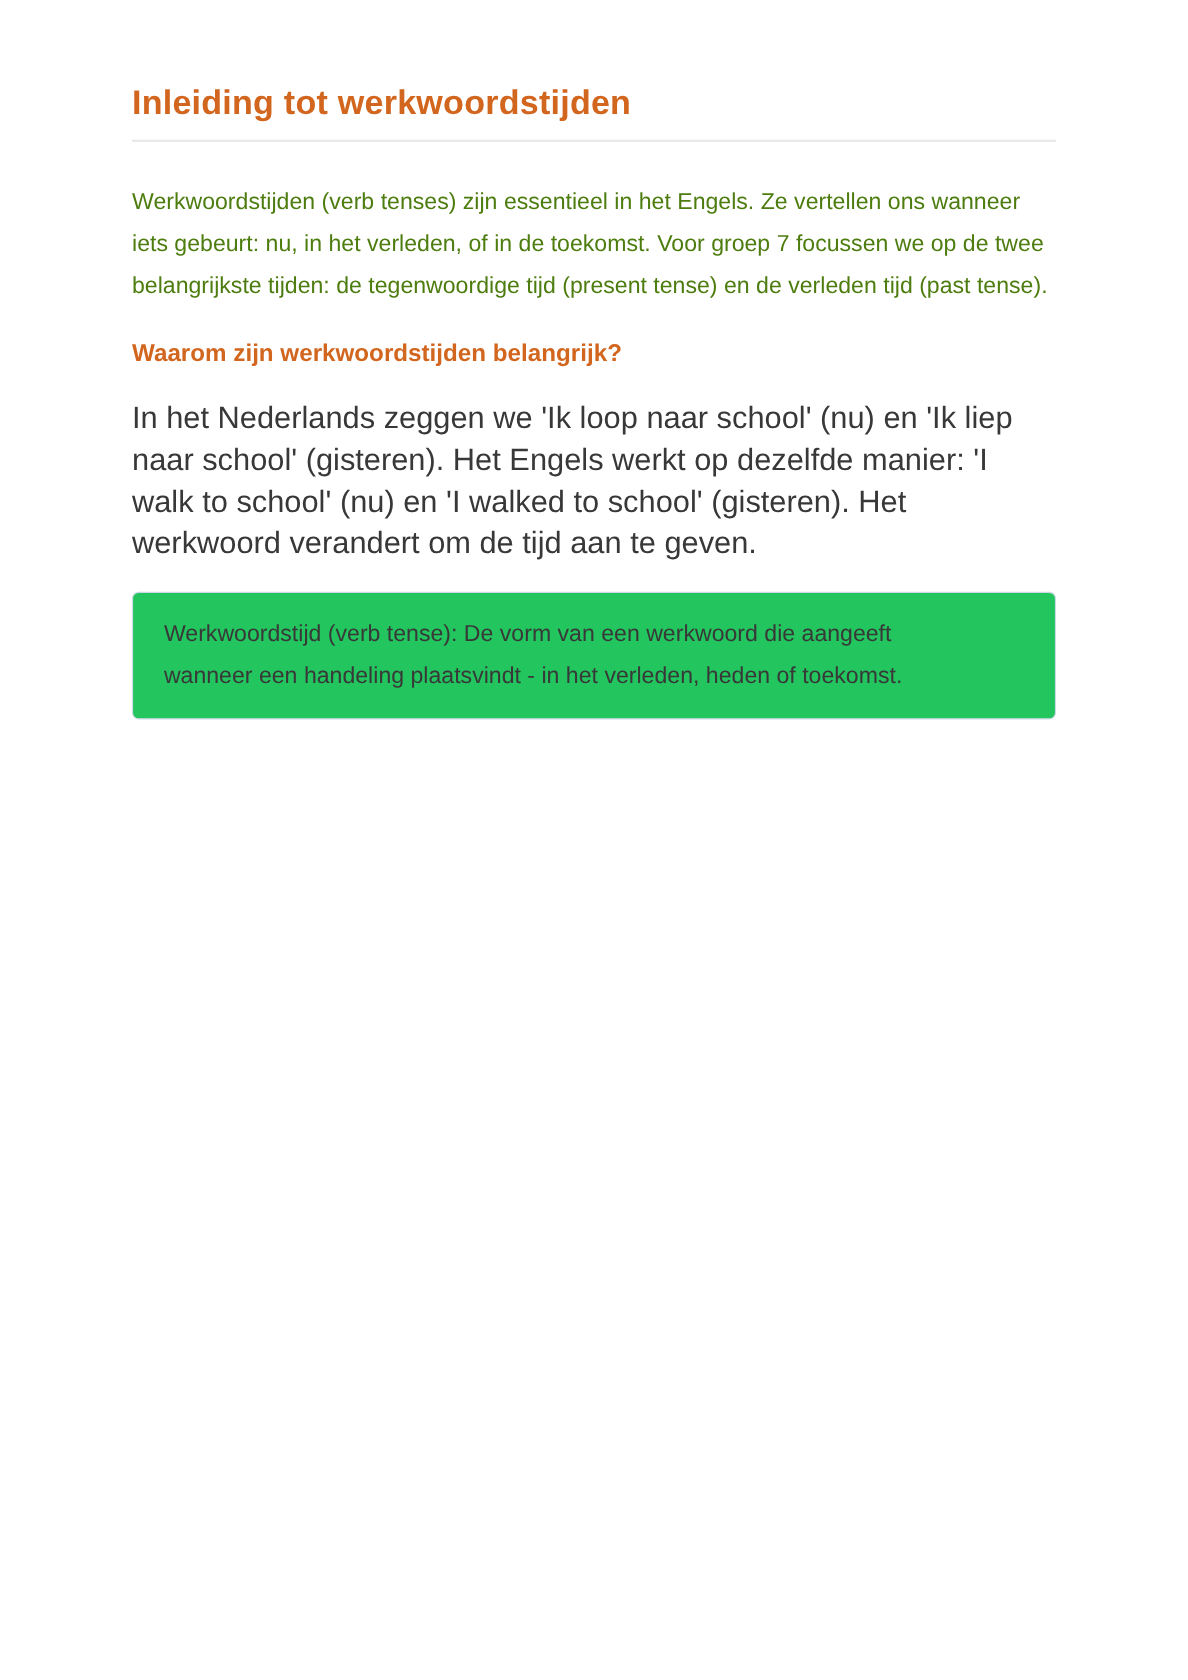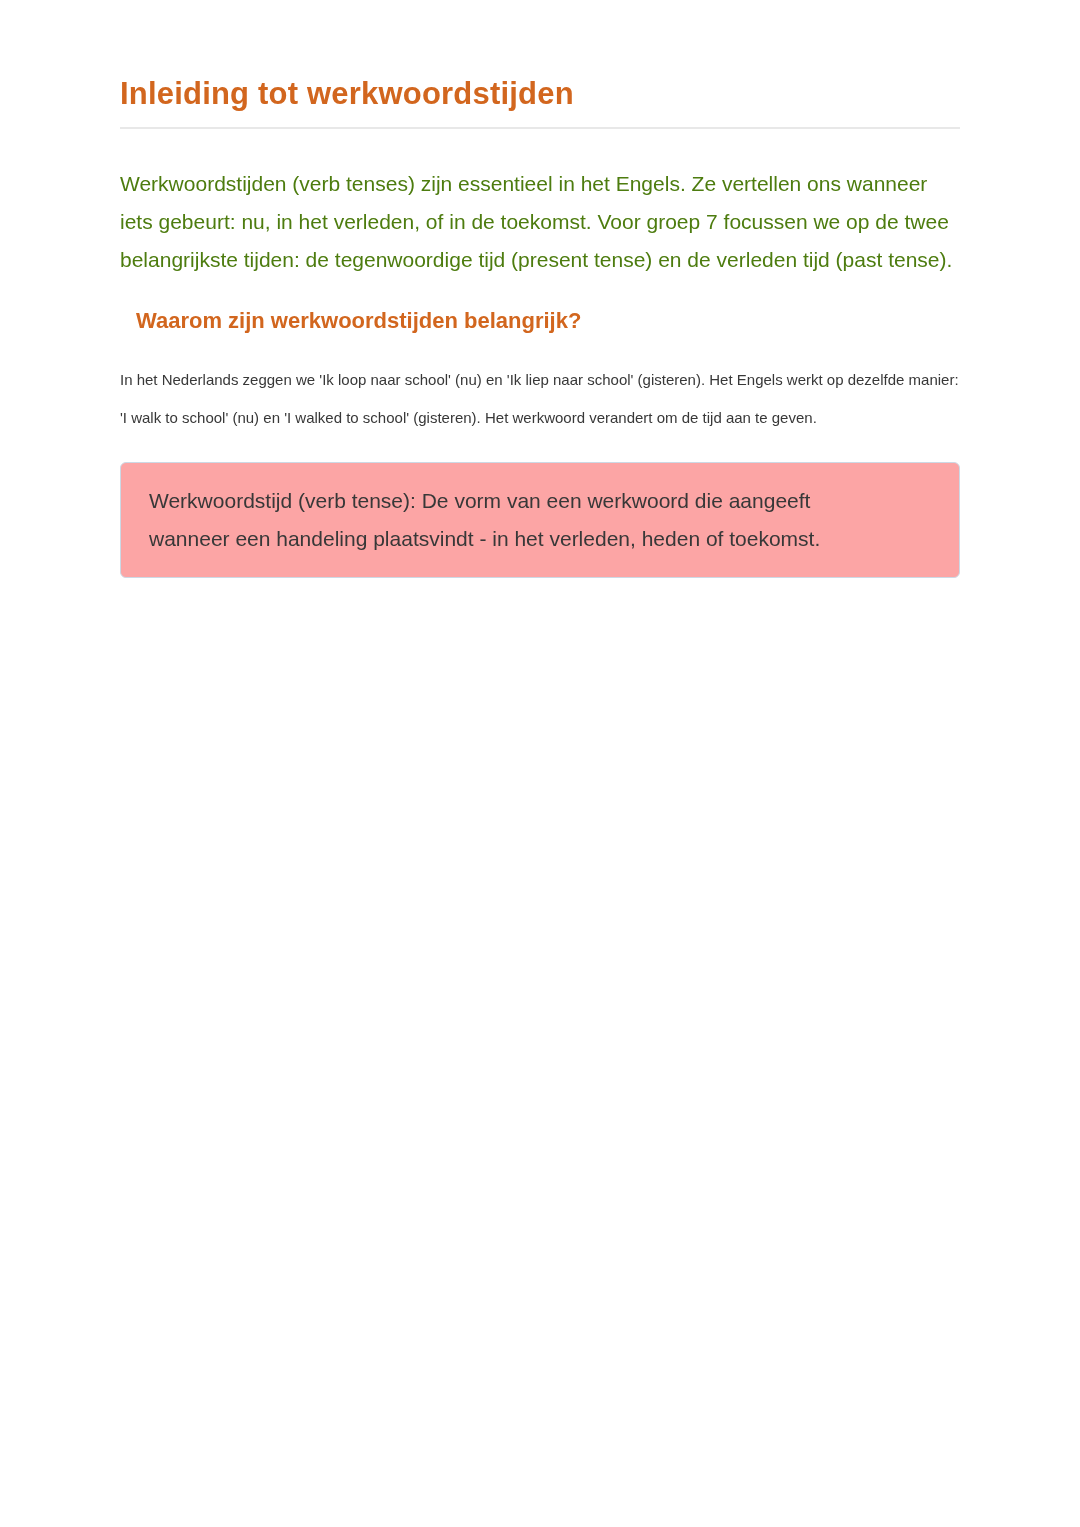--- a/index.html
+++ b/index.html
@@ -34,36 +34,36 @@
     border-top: 2px solid #e8e8e8;
     margin: 13px 0 0 0;
   }
   .body-paragraph {
     margin: 36px 0 0 0;
     font-size: 21px;
     line-height: 38px;
     color: #4d7c0f;
   }
   .section-heading {
-    margin: 28px 0 0 16px;
+    margin: 28px 0 0 0;
     font-size: 22px;
     line-height: 27px;
     font-weight: 700;
     color: #d2661e;
   }
   .section-paragraph {
     margin: 27px 0 16px 0;
-    font-size: 15px;
+    font-size: 28px;
     line-height: 38px;
     color: #383838;
   }
   .definition-callout {
     box-sizing: border-box;
     margin-top: 25px;
-    background: #fca5a5;
+    background: #22c55e;
     border: 1px solid #ccd9e5;
     border-radius: 6px;
     padding: 19px 28px;
   }
   .definition-text {
     margin: 0;
     max-width: 738px;
     font-size: 21px;
     line-height: 38px;
     color: #383838;

